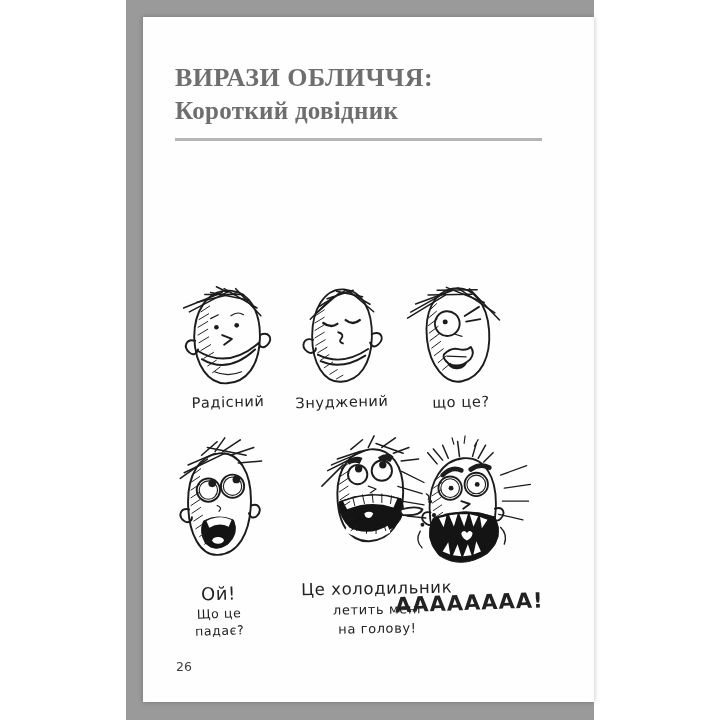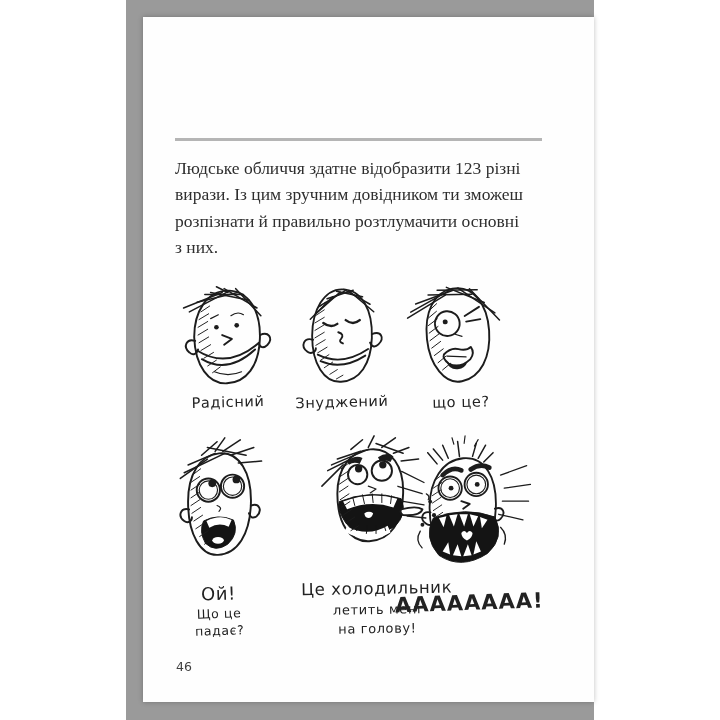--- a/index.html
+++ b/index.html
@@ -54,26 +54,24 @@
   .blk{fill:#141414;stroke:#141414;stroke-width:1;}
   .w{fill:#ffffff;stroke:none;}
 </style>
 </head>
 <body>
 
 <div class="backdrop"></div>
 
 <div class="page">
 
+  <div class="title1">ВИРАЗИ ОБЛИЧЧЯ:</div>
+  <div class="title2">Короткий довідник</div>
   <div class="rule"></div>
 
-  <div class="intro">Людське обличчя здатне відобразити 123 різні
-вирази. Із цим зручним довідником ти зможеш
-розпізнати й правильно розтлумачити основні
-з них.</div>
 
   <div class="cell" style="left:14px;top:262px;width:142px;">
     <svg width="140" height="114" viewBox="0 0 140 118">
       <path class="s" d="M70,12 C92,12 104,34 103,62 C102,90 89,107 69,108 C50,109 36,90 35,60 C35,34 48,12 70,12 Z"></path>
       <g class="s1" style="stroke-width:1.6">
         <path d="M30,34 L72,12"></path>
           <path d="M38,24 L80,14"></path>
           <path d="M52,14 L92,22"></path>
         <path d="M66,10 L100,30"></path>
           <path d="M24,30 L64,14"></path>
@@ -339,14 +337,14 @@
           <path d="M40,58 l9,-6"></path>
           <path d="M39,66 l9,-6"></path>
         <path d="M39,74 l9,-6"></path>
           <path d="M40,82 l9,-6"></path>
           <path d="M41,90 l9,-6"></path>
       </g>
     </svg>
     <div class="cap cap-aaaa">АААААААА!</div>
   </div>
 
-  <div class="pageno">46</div>
+  <div class="pageno">26</div>
 </div>
 
 </body></html>

